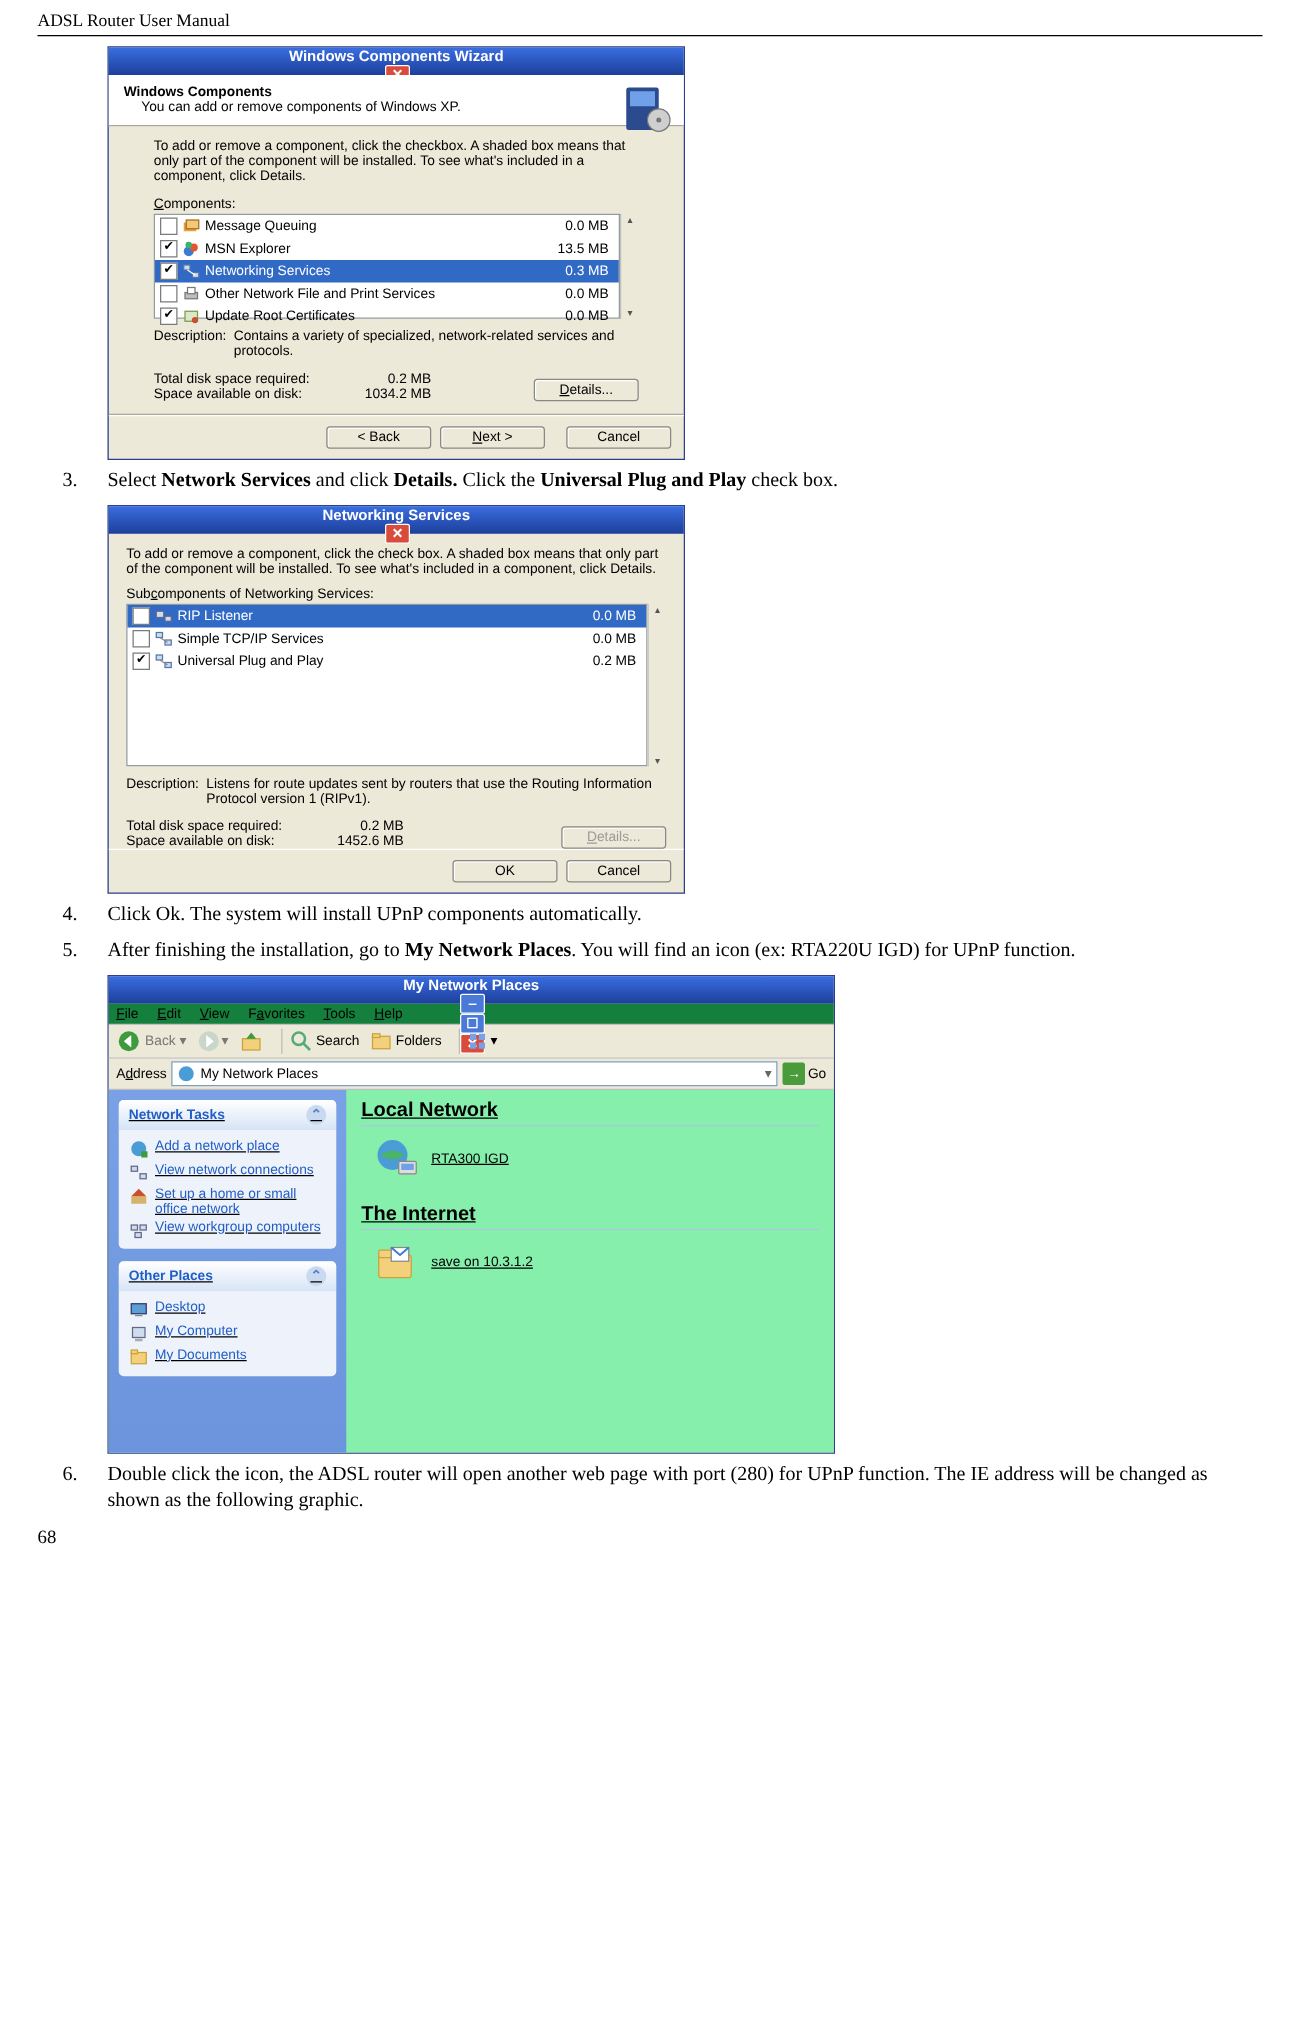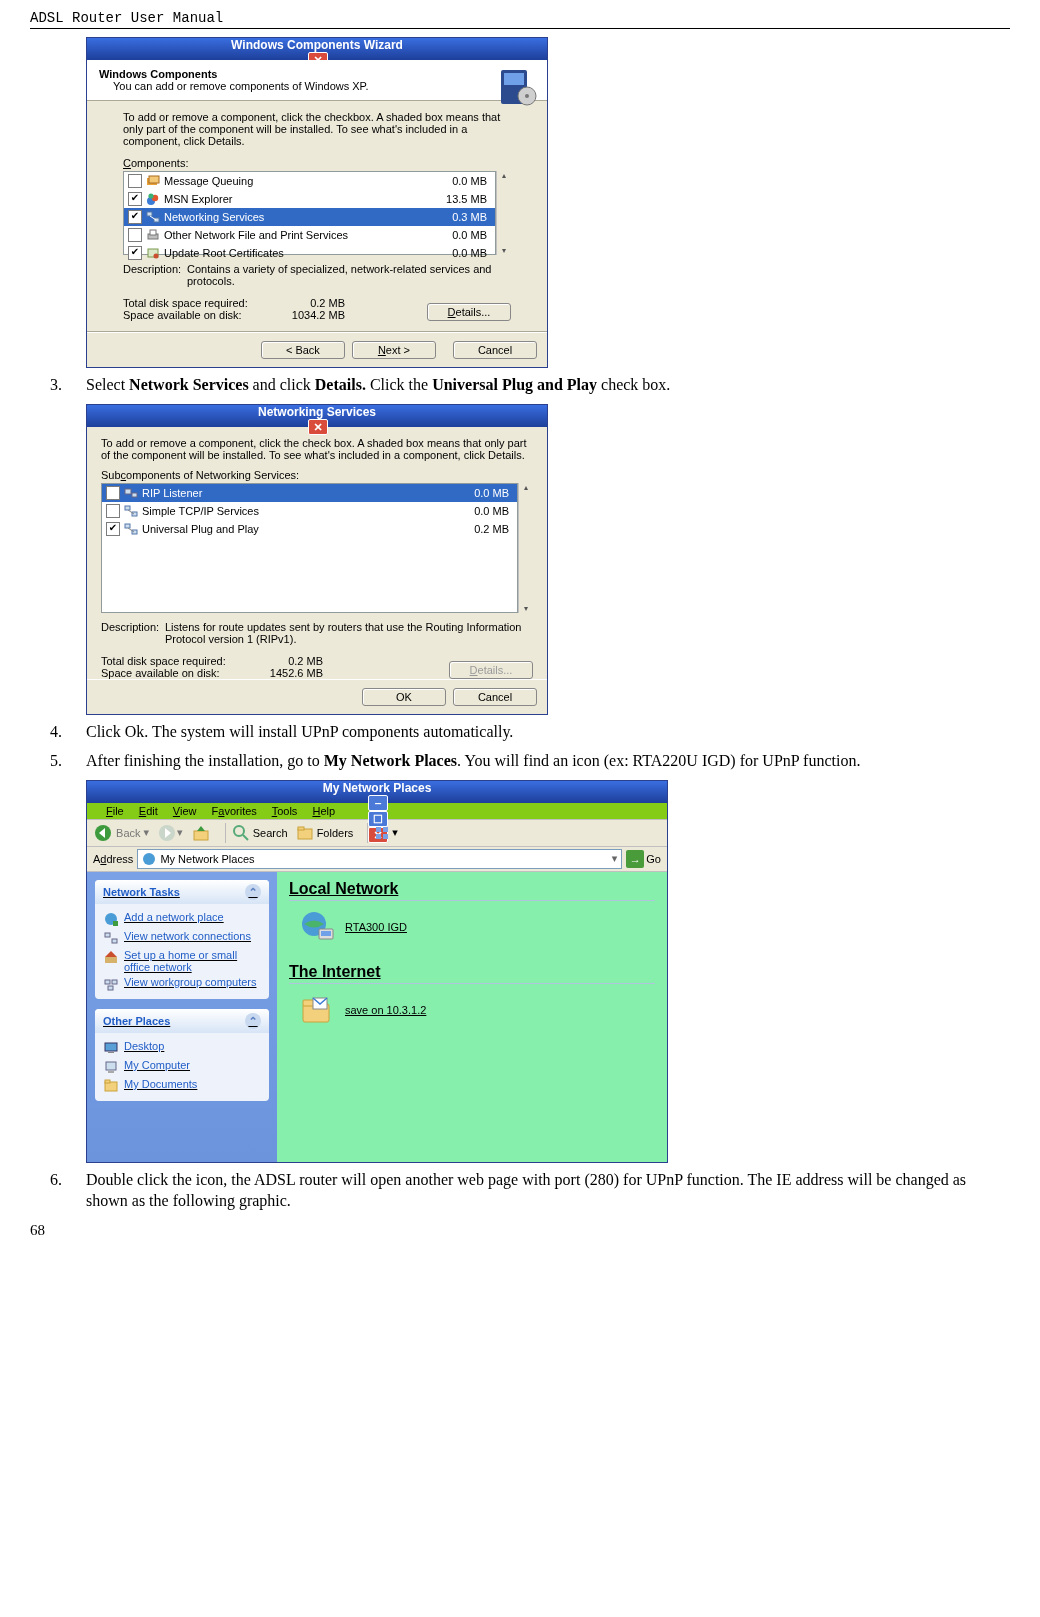--- a/index.html
+++ b/index.html
@@ -9,21 +9,21 @@
     background: #fff;
     margin: 0;
     padding: 0;
     width: 1040px;
   }
   .page {
     padding: 10px 30px 10px 30px;
     box-sizing: border-box;
   }
   .header {
-    font-family: Liberation Mono, monospace;
+    font-family: Liberation Serif, serif;
     font-size: 14px;
     border-bottom: 1.5px solid #000;
     padding-bottom: 2px;
     margin-bottom: 8px;
   }
   .footer {
     font-family: "Times New Roman", serif;
     font-size: 15px;
     margin-top: 10px;
   }
@@ -174,22 +174,22 @@
   .btnrow .btn { margin-left: 4px; }
   .label { font-size: 11px; }
   .kvrow {
     display: flex;
     font-size: 11px;
   }
   .kvrow .k { width: 150px; }
   .kvrow .v { width: 72px; text-align: right; }
   
   .explorer .menubar {
-    background: #84cc16;
-    padding: 2px 19px;
+    background: #15803d;
+    padding: 2px 6px;
     font-size: 11px;
     border-bottom: 1px solid #c0c0c0;
   }
   .explorer .menubar span { margin-right: 12px; }
   .explorer .toolbar {
     background: #ece9d8;
     padding: 3px 6px;
     font-size: 11px;
     border-bottom: 1px solid #c0c0c0;
     display: flex;

